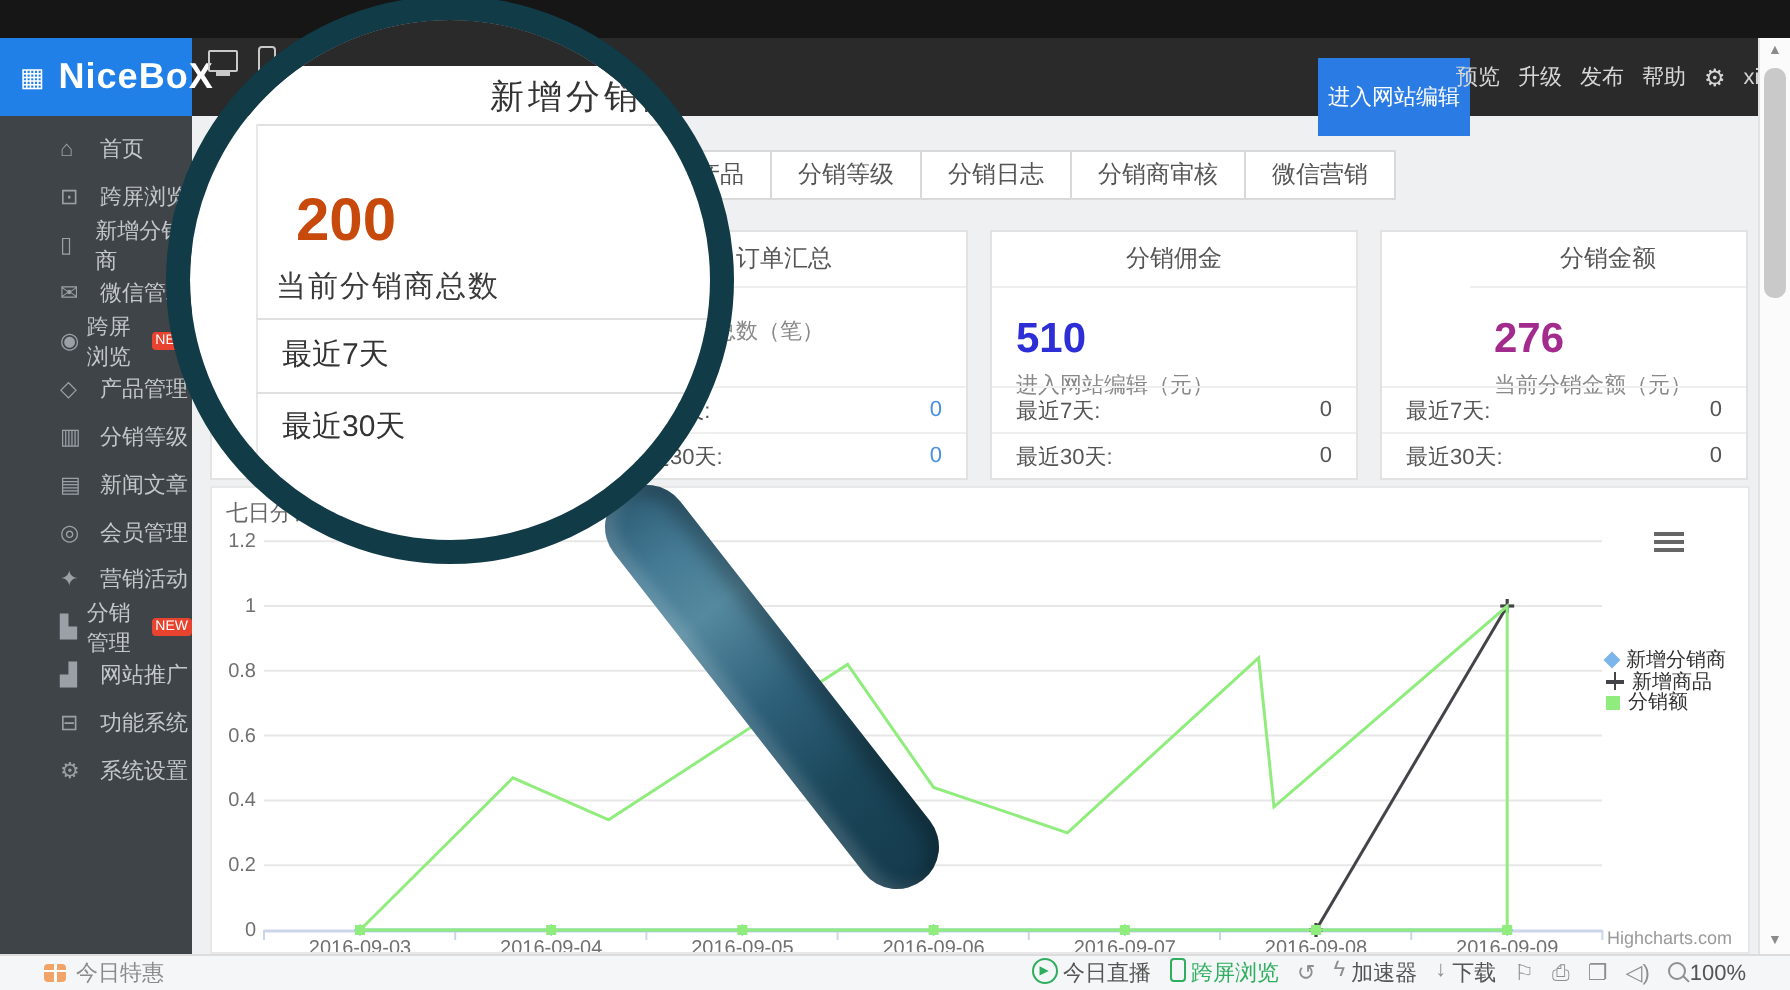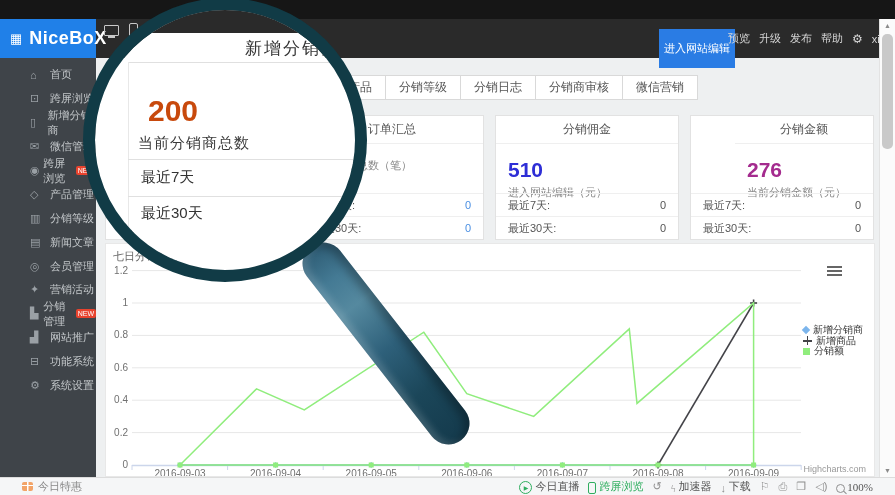--- a/index.html
+++ b/index.html
@@ -75,21 +75,21 @@
         background:linear-gradient(#fff,#fff) 50% 0/1.5px 100% no-repeat,
                    linear-gradient(#fff,#fff) 0 3px/100% 1.2px no-repeat,#f2a468;}
   #sb-right{margin-left:auto;display:flex;align-items:center;gap:9px;padding-right:22px;color:#555;}
   #sb-right .g{color:#8f8f8f;font-size:11px;cursor:pointer;}
   .play-circ{display:inline-flex;width:11px;height:11px;border:1px solid #2fae5f;border-radius:50%;
              align-items:center;justify-content:center;color:#2fae5f;font-size:6px;margin-right:3px;}
   .phone-ic{display:inline-block;width:6px;height:10px;border:1.2px solid #2fae5f;border-radius:2px;margin-right:3px;}
   .green{color:#2fae5f;}
   .zoom-circ{display:inline-block;width:7px;height:7px;border:1.2px solid #8f8f8f;border-radius:50%;position:relative;margin-right:2px;}
   .zoom-circ:after{content:"";position:absolute;left:6px;top:7px;width:4px;height:1.2px;background:#8f8f8f;transform:rotate(45deg);}
-  .sb-item-wrap{display:flex;align-items:flex-end;cursor:pointer;white-space:nowrap;font-family:Liberation Serif, serif;}
+  .sb-item-wrap{display:flex;align-items:flex-start;cursor:pointer;white-space:nowrap;}
 
   
   #shaft{left:365px;top:221px;width:42px;height:245px;border-radius:21px;z-index:40;
          transform:rotate(-38deg);
          background:linear-gradient(to bottom,#2c5a72 0%,#447a94 16%,#55899f 30%,#2e607a 52%,#1b4659 75%,#143a4c 100%);
          box-shadow:inset -7px 0 9px rgba(0,0,0,.28), inset 5px 2px 7px rgba(255,255,255,.16);}
   #lens{left:95px;top:10px;width:260px;height:260px;border-radius:50%;background:#fff;overflow:hidden;z-index:41;}
   #ring{left:83px;top:-2px;width:284px;height:284px;border-radius:50%;border:12px solid #113b46;
         box-sizing:border-box;z-index:42;pointer-events:none;}
   #lens .m-top{left:0;top:0;width:260px;height:23px;background:#2a2a2a;}

